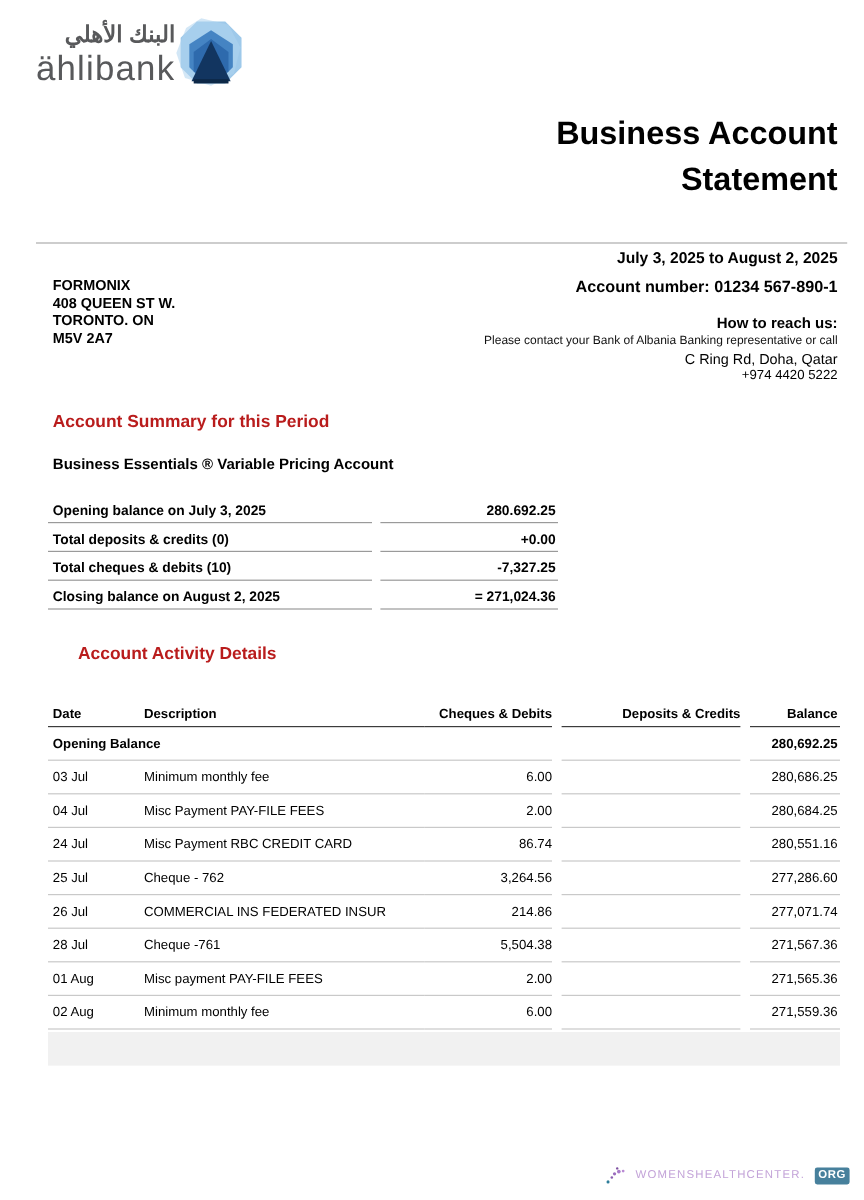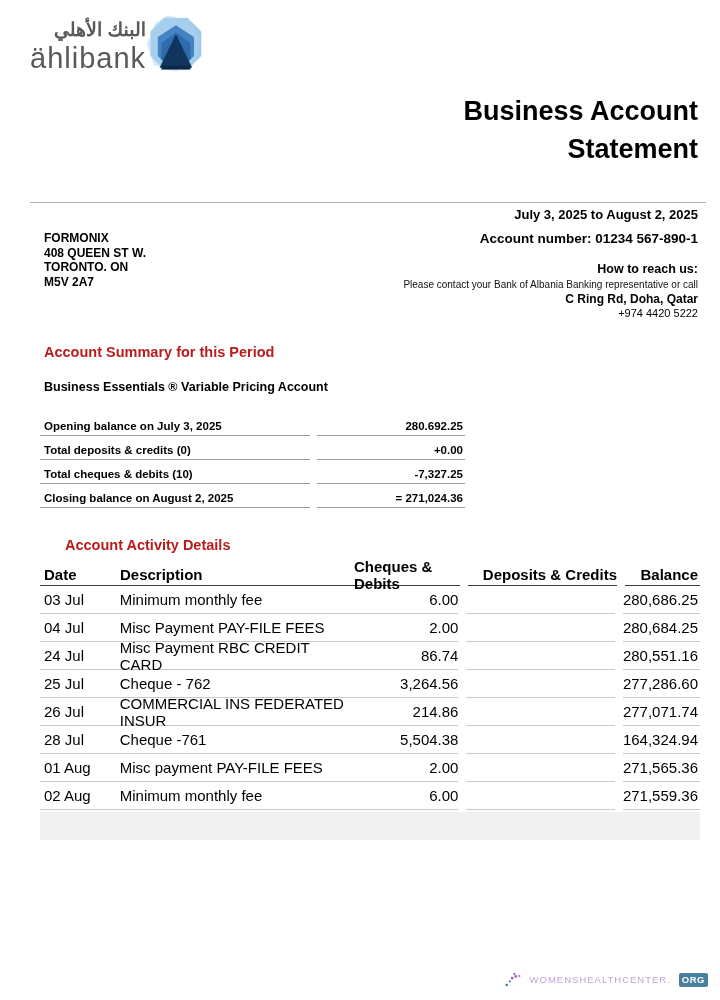--- a/index.html
+++ b/index.html
@@ -18,37 +18,37 @@
 
   .top-rule { position:absolute; left:30px; top:202px; width:676px; border-top:1px solid #adadad; }
   .period { position:absolute; right:22px; top:207px; font-weight:bold; font-size:13px; }
 
   .customer { position:absolute; left:44px; top:231px; font-weight:bold; font-size:12px; line-height:14.5px; }
 
   .right-info { position:absolute; right:22px; top:231px; text-align:right; }
   .acct-num { font-weight:bold; font-size:13.5px; margin-bottom:16px; }
   .reach-heading { font-weight:bold; font-size:12.5px; margin-bottom:2px; }
   .reach-small { font-size:10px; line-height:14px; color:#111; }
-  .reach-bold { font-weight:bold; font-size:12px; line-height:14px; }
+  .reach-bold { font-weight:normal; font-size:12px; line-height:14px; }
   .reach-phone { font-size:11px; line-height:14px; }
 
   .section-heading { color:#b91c1c; font-weight:bold; font-size:14.5px; position:absolute; left:44px; }
   .h-summary { top:344px; }
   .h-activity { top:537px;margin-left:21px; }
   .summary-sub { position:absolute; left:44px; top:380px; font-weight:bold; font-size:12.5px; }
 
   
   .summary-table { position:absolute; left:40px; top:412px; width:425px; font-size:11.5px; font-weight:bold; }
   .srow { display:flex; }
   .srow span { padding:8px 0 3px 0; border-bottom:1px solid #9a9a9a; }
   .srow .slabel { width:270px; padding-left:4px; }
   .srow .svalue { flex:1; margin-left:7px; text-align:right; padding-right:2px; }
 
   
-  .activity-table { position:absolute; left:40px; top:564px; width:660px; font-size:15px; }
+  .activity-table { position:absolute; left:40px; top:584px; width:660px; font-size:11px; }
   .arow { display:flex; height:28px; }
   .arow > span { display:flex; align-items:center; height:100%; border-bottom:1px solid #c9c9c9; }
   .arow.head > span { border-bottom:1px solid #3c3c3c; font-weight:bold; }
   .arow.head { height:22px; }
   .c-date { width:80px; padding-left:4px; }
   .c-desc { width:234px; }
   .c-debit { width:106px; justify-content:flex-end; }
   .c-credit { width:149px; justify-content:flex-end; margin-left:8px; }
   .c-bal { flex:1; justify-content:flex-end; margin-left:8px; padding-right:2px; }
   .c-open { width:420px; padding-left:4px; font-weight:bold; }
@@ -131,20 +131,25 @@
 
   <div class="activity-table">
     <div class="arow head">
       <span class="c-date">Date</span>
       <span class="c-desc">Description</span>
       <span class="c-debit">Cheques &amp; Debits</span>
       <span class="c-credit">Deposits &amp; Credits</span>
       <span class="c-bal">Balance</span>
     </div>
 
+    <div class="arow opening">
+      <span class="c-open">Opening Balance</span>
+      <span class="c-credit"></span>
+      <span class="c-bal">280,692.25</span>
+    </div>
 
     <div class="arow">
       <span class="c-date">03 Jul</span>
       <span class="c-desc">Minimum monthly fee</span>
       <span class="c-debit">6.00</span>
       <span class="c-credit"></span>
       <span class="c-bal">280,686.25</span>
     </div>
     <div class="arow">
       <span class="c-date">04 Jul</span>
@@ -172,21 +177,21 @@
       <span class="c-desc">COMMERCIAL INS FEDERATED INSUR</span>
       <span class="c-debit">214.86</span>
       <span class="c-credit"></span>
       <span class="c-bal">277,071.74</span>
     </div>
     <div class="arow">
       <span class="c-date">28 Jul</span>
       <span class="c-desc">Cheque -761</span>
       <span class="c-debit">5,504.38</span>
       <span class="c-credit"></span>
-      <span class="c-bal">164,324.94</span>
+      <span class="c-bal">271,567.36</span>
     </div>
     <div class="arow">
       <span class="c-date">01 Aug</span>
       <span class="c-desc">Misc payment PAY-FILE FEES</span>
       <span class="c-debit">2.00</span>
       <span class="c-credit"></span>
       <span class="c-bal">271,565.36</span>
     </div>
     <div class="arow">
       <span class="c-date">02 Aug</span>

